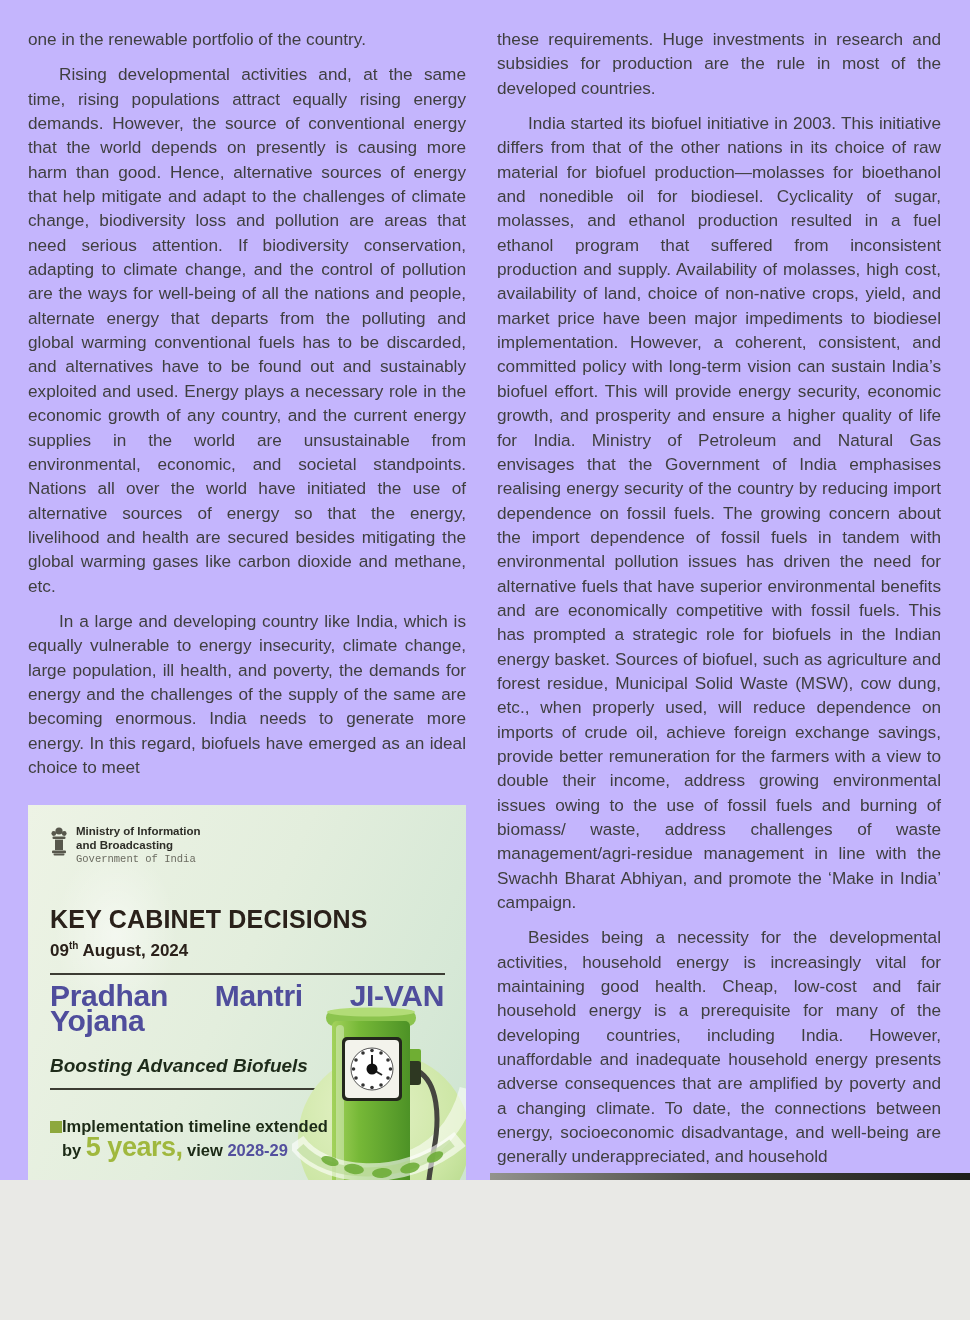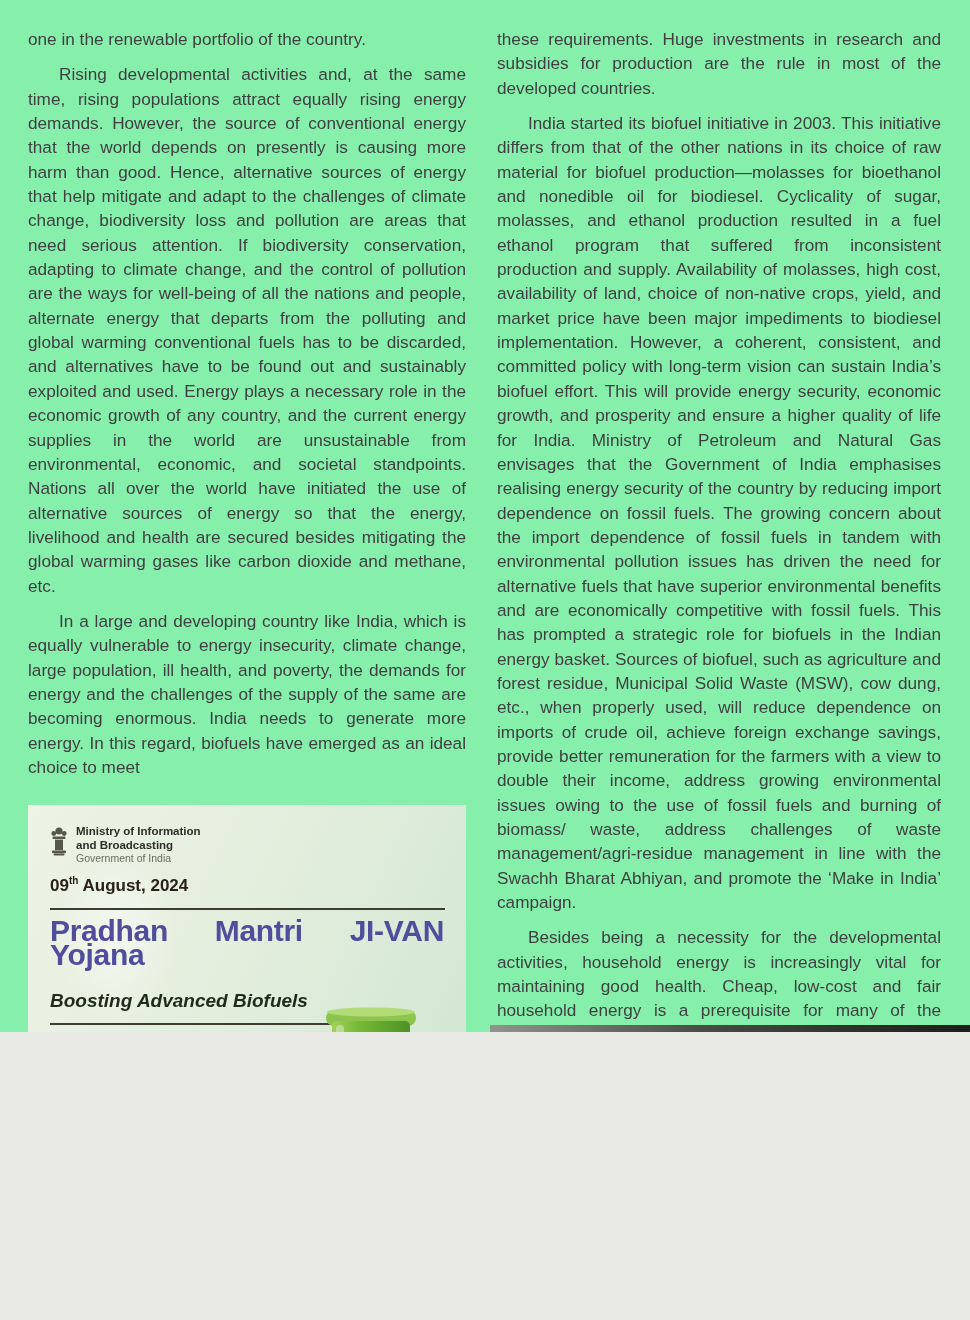--- a/index.html
+++ b/index.html
@@ -1,19 +1,19 @@
 <!DOCTYPE html>
 <html><head>
 <meta charset="utf-8">
 <style>
   html,body{margin:0;padding:0;background:#e9e9e6;}
   .page{
     position:relative;
-    width:970px;height:1032px;
-    background:#86efac;
+    width:970px;height:1180px;
+    background:#c4b5fd;
     font-family:"Liberation Sans", sans-serif;
     color:#3d3d3d;
     overflow:hidden;
   }
   
   .col{
     position:absolute;top:27px;
     font-size:17.2px;line-height:24.35px;
     text-align:justify;
     color:#3f3f3f;
@@ -32,21 +32,21 @@
       radial-gradient(closest-side at 85% 80%, rgba(170,210,140,.35), rgba(170,210,140,0) 70%),
       radial-gradient(closest-side at 20% 30%, rgba(255,255,255,.5), rgba(255,255,255,0) 70%),
       linear-gradient(115deg,#edf3e5 0%,#e3eedd 45%,#d6e8d6 78%,#cbe3cf 100%);
     overflow:hidden;
   }
   .card-inner{position:absolute;inset:0;padding:20px 22px;box-sizing:border-box;}
   .gov-logo{display:flex;align-items:flex-start;gap:8px;}
   .gov-logo .emblem{flex:0 0 auto;margin-top:1px;}
   .gov-text{font-size:11.5px;line-height:13.5px;color:#2e2e28;}
   .gov-text .b{font-weight:bold;}
-  .gov-text .light{color:#6b6b60;font-size:10.5px;margin-top:13px;}
+  .gov-text .light{color:#6b6b60;font-size:10.5px;margin-top:13px;font-family:Liberation Mono, monospace;}
 
   .card-heading{
     margin-top:40px;
     font-size:25px;font-weight:800;letter-spacing:.2px;
     color:#2a211a;
   }
   .card-date{font-size:17px;font-weight:bold;color:#2a211a;margin-top:3px;}
   .card-date sup{font-size:10px;}
   .rule1{width:395px;border:0;border-top:2px solid #3c3c33;margin:10px 0 9px 0;}
   .scheme-title{
@@ -189,20 +189,21 @@
               </g>
             </svg>
           </span>
           <span class="gov-text">
             <span class="b">Ministry of Information</span><br>
             <span class="b">and Broadcasting</span><br>
             <span class="light">Government of India</span>
           </span>
         </div>
 
+        <div class="card-heading">KEY CABINET DECISIONS</div>
         <div class="card-date"><span>09</span><sup>th</sup><span> August, 2024</span></div>
         <hr class="rule1">
         <div class="scheme-title">Pradhan Mantri JI-VAN Yojana</div>
         <div class="scheme-subtitle">Boosting Advanced Biofuels</div>
         <hr class="rule2">
 
         <div class="bullets">
           <div class="bullet-row">
             <span class="sq"></span>
             <span class="btxt">

